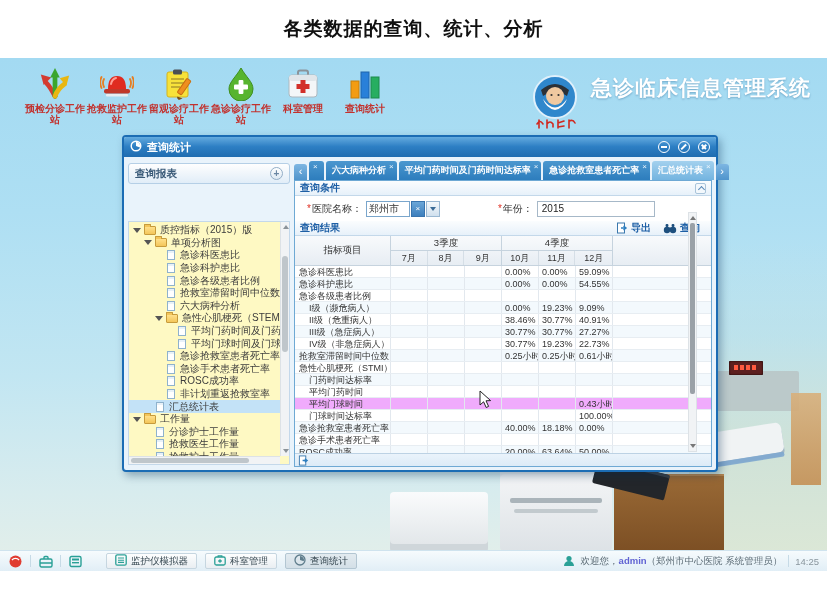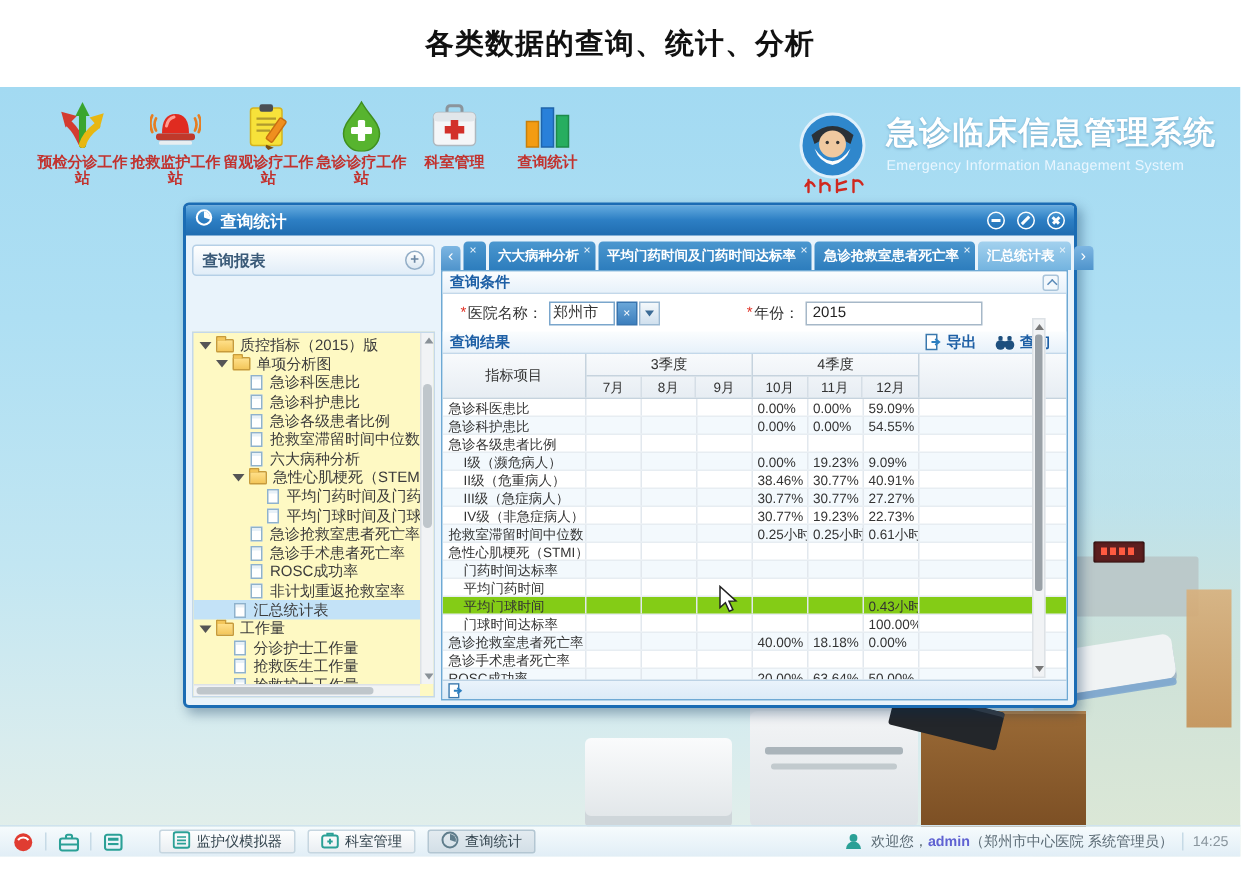--- a/index.html
+++ b/index.html
@@ -120,21 +120,21 @@
   .th-name{width:96px;border-right:1px solid #c6d3de;display:flex;align-items:center;justify-content:center;font-size:9.5px}
   .th-q{width:111px;border-right:1px solid #c6d3de;display:flex;flex-direction:column}
   .th-q .q-label{height:15px;display:flex;align-items:center;justify-content:center;border-bottom:1px solid #c6d3de;font-size:9.5px}
   .th-q .q-months{display:flex;height:14px}
   .th-m{width:37px;display:flex;align-items:center;justify-content:center;border-right:1px solid #d5dee6}
   .th-m:last-child{border-right:none}
   .th-fill{flex:1}
   .tbody{position:absolute;left:0;right:0;top:30px;bottom:0;overflow:hidden}
   .trw{display:flex;height:12px;line-height:12px;border-bottom:1px solid #e7edf2;background:#fff}
   .trw:nth-child(even){background:#f3f9fd}
-  .trw.hl{background:#84cc16}
+  .trw.hl{background:#f0abfc}
   .td-name{width:96px;border-right:1px solid #e2e8ee;white-space:nowrap;overflow:hidden}
   .td{width:37px;border-right:1px solid #e2e8ee;padding-left:3px;white-space:nowrap;overflow:hidden}
   .td-fill{flex:1}
   .tbl-vscroll{position:absolute;right:14px;top:31px;bottom:14px;width:9px;background:#f1f3f5;border:1px solid #dde2e6;z-index:3}
   .tbl-vscroll .up,.tbl-vscroll .dn{position:absolute;left:1px;width:0;height:0;border-left:3px solid transparent;border-right:3px solid transparent}
   .tbl-vscroll .up{top:3px;border-bottom:4px solid #777}
   .tbl-vscroll .dn{bottom:3px;border-top:4px solid #777}
   .tbl-vscroll .thumb{position:absolute;left:1px;width:5px;top:10px;height:72%;border-radius:2px;background:#9aa1a7}
   .tbl-footer{position:absolute;left:0;right:0;bottom:0;height:13px;background:linear-gradient(180deg,#eaf3fb,#dcebf7);
     border-top:1px solid #bcd2e4;display:flex;align-items:center;padding:0 3px}
@@ -143,21 +143,21 @@
   .cursor{position:absolute;left:479px;top:390px;z-index:9}
 
   
   .taskbar{position:absolute;left:0;top:550px;width:827px;height:21px;z-index:10;
     background:linear-gradient(180deg,#f6fbfd,#e1eef6);border-top:1px solid #cfe3ee;
     display:flex;align-items:center;padding:0 8px;gap:7px}
   .tb-sep{width:1px;height:12px;background:#c6dae6;flex:none}
   .tb-icon{width:15px;height:15px;display:flex;align-items:center;justify-content:center;flex:none}
   .tb-btns{display:flex;gap:8px;margin-left:16px}
   .tb-btn{height:16px;background:linear-gradient(180deg,#fdfefe,#e9eef2);border:1px solid #c6d6e0;border-radius:2px;
-    display:flex;align-items:center;gap:4px;padding:0 8px;font-size:9.5px;color:#33444e;white-space:nowrap}
+    display:flex;align-items:flex-end;gap:4px;padding:0 8px;font-size:9.5px;color:#33444e;white-space:nowrap}
   .tb-btn.active{background:linear-gradient(180deg,#e3ebf0,#d3dfe7);border-color:#b3c6d2}
   .tb-right{margin-left:auto;display:flex;align-items:center;gap:6px;font-size:9.5px;color:#5a6a74}
   .tb-user{color:#5f62d2;font-weight:bold}
   .tb-time{color:#8a969e}
 
   .bottom-band{position:absolute;left:0;top:571px;width:827px;height:23px;background:#fff}
 </style>
 </head>
 <body>
 
@@ -198,21 +198,20 @@
         <g stroke="#d0281f" stroke-width="1.6" stroke-linecap="round" fill="none">
           <path d="M6 50 q3 -5 6 0 M8 46 l0 8"></path>
           <path d="M16 46 l0 8 M16 50 q3 -4 6 0 l0 3"></path>
           <path d="M27 46 l0 8 M27 49 l6 -2 M27 53 l6 -1"></path>
           <path d="M38 46 l0 8 M38 47 q4 -2 6 2"></path>
         </g>
       </svg>
     </div>
     <div class="brand-text">
       <div class="sys-title">急诊临床信息管理系统</div>
-      <div class="sys-sub">Emergency Information Management System</div>
     </div>
   </div>
 
   <div class="desktop-icons">
       <div class="dicon">
         <span class="dicon-img">
           <svg width="34" height="34" viewBox="0 0 36 36">
             <path d="M18 31 C14 23 13 21 9 17" stroke="#d43b30" stroke-width="5" fill="none" stroke-linecap="round"></path>
             <polygon points="3,8 14,11 6,19" fill="#d43b30"></polygon>
             <path d="M18 31 C18 23 18 17 18 11" stroke="#3aa52e" stroke-width="5" fill="none" stroke-linecap="round"></path>

